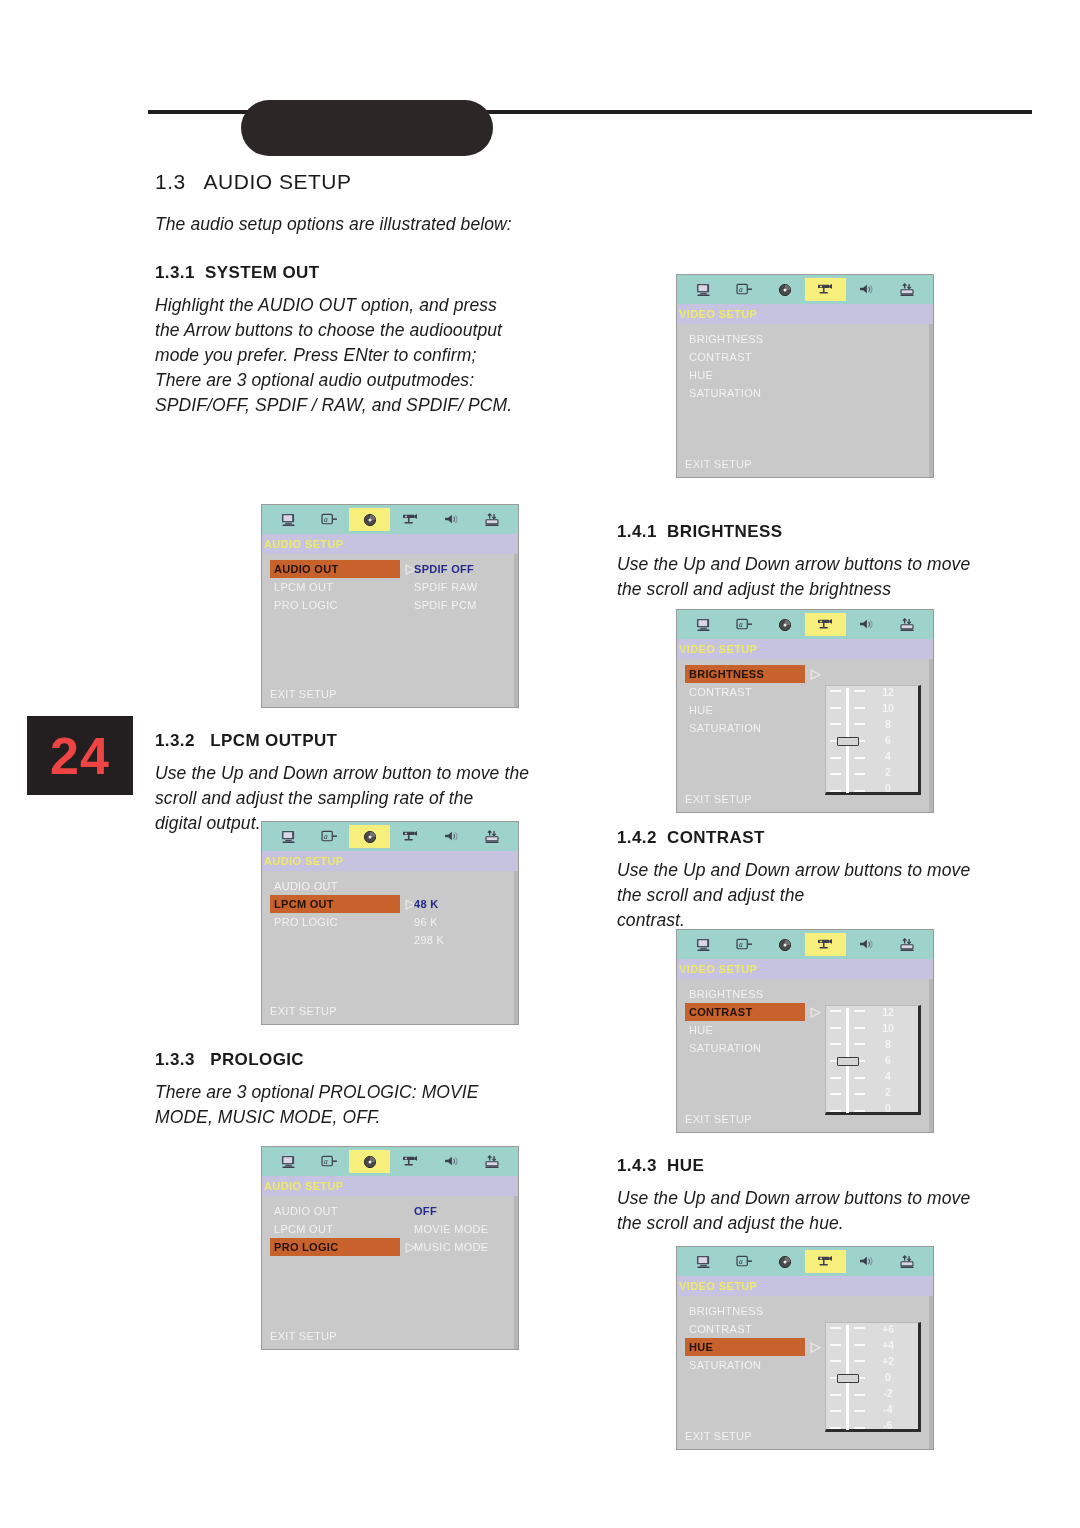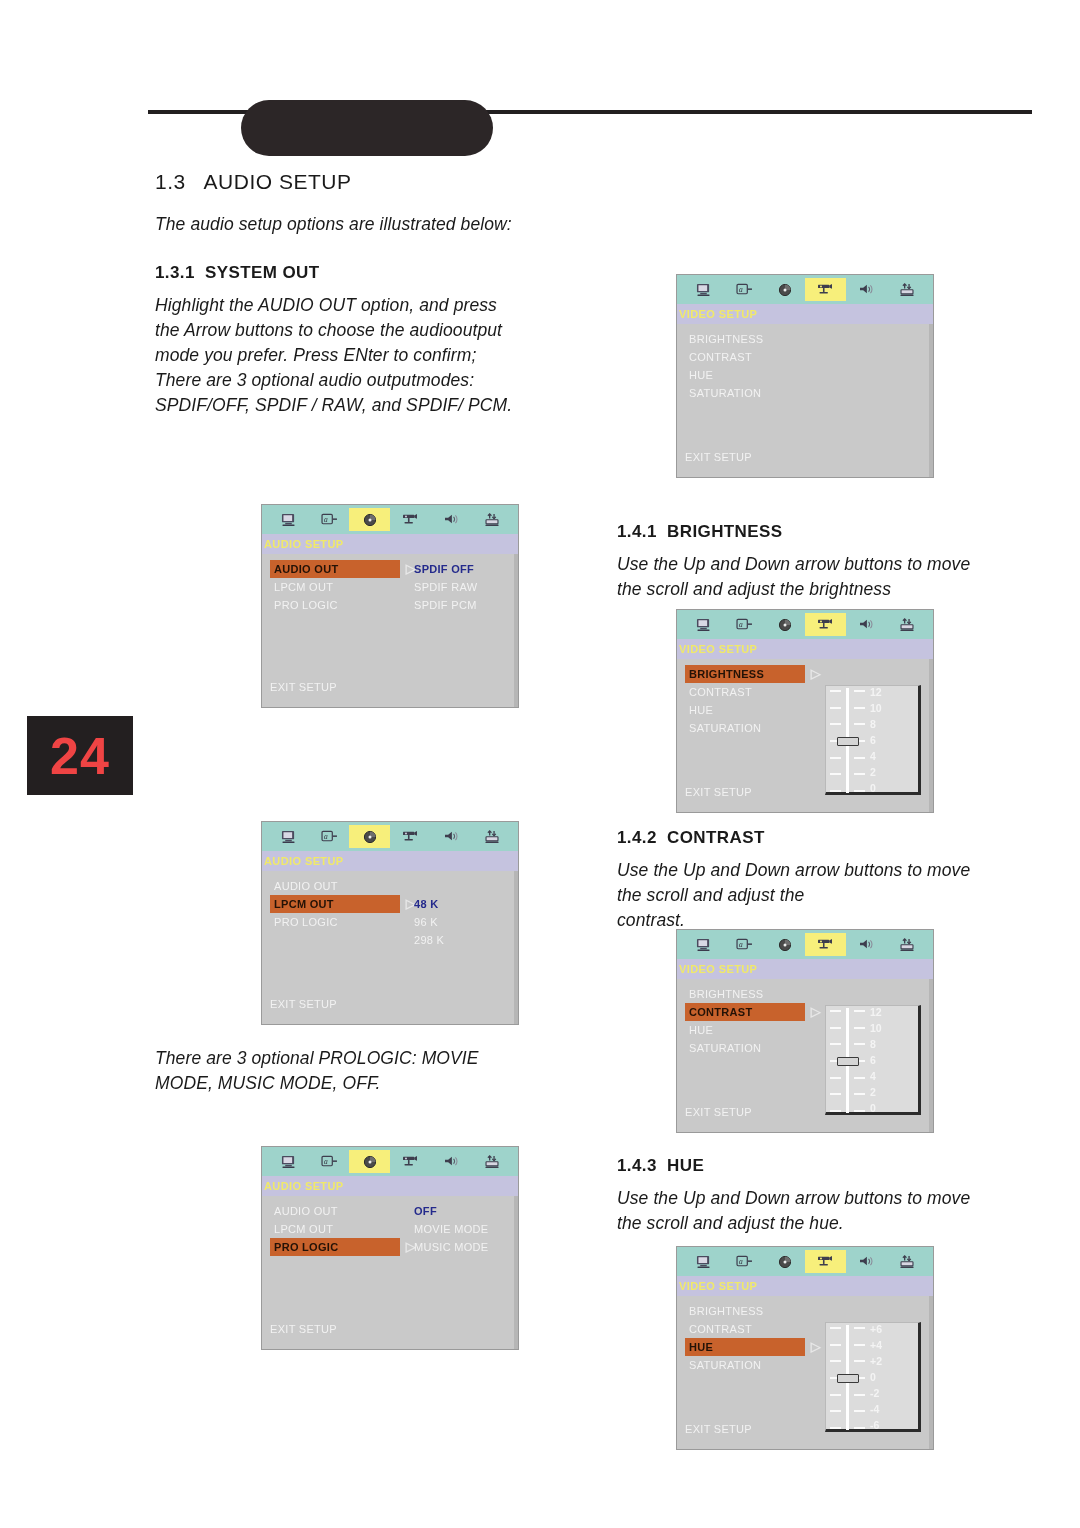--- a/index.html
+++ b/index.html
@@ -121,21 +121,21 @@
   .opt-col {
     position: absolute; left: 152px; top: 6px; width: 100px;
   }
   .opt-item {
     height: 18px; line-height: 18px;
     color: #f2f2f2; font-size: 11px; letter-spacing: .3px;
   }
   .opt-item.sel { color: #242a8c; font-weight: 600; }
 
   .exit {
-    position: absolute; left: 8px; bottom: 15px;
+    position: absolute; left: 8px; bottom: 8px;
     color: #f2f2f2; font-size: 11px; letter-spacing: .3px;
   }
 
   
   .slider {
     position: absolute; left: 148px; top: 26px;
     width: 96px; height: 110px;
     background: #dcdcdc;
     border: 1px solid #b9b9b9;
     border-right: 3px solid #2b2b2b;
@@ -151,21 +151,21 @@
   }
   .ticks-left { left: 4px; }
   .ticks-right { left: 28px; }
   .tick { width: 11px; height: 2px; background: #fafafa; }
   .labels {
     position: absolute; left: 44px; top: 0px; width: 44px; height: 110px;
     display: flex; flex-direction: column; justify-content: space-between;
     padding: 0px 0 2px 0;
   }
   .labels span {
-    font-size: 10.5px; color: #f4f4f4; text-align: left;
+    font-size: 10.5px; color: #f4f4f4; text-align: center;
     padding-right: 8px; line-height: 12px; font-weight: 600;
   }
   .thumb {
     position: absolute; width: 22px; height: 9px;
     background: #d5d5d5;
     border: 1px solid #3a3a3a;
     border-radius: 1px;
   }
 
   
@@ -263,20 +263,26 @@
       </div>
       <div class="opt-col">
         <div class="opt-item sel">SPDIF OFF</div>
         <div class="opt-item">SPDIF RAW</div>
         <div class="opt-item">SPDIF PCM</div>
       </div>
       <div class="exit">EXIT SETUP</div>
     </div>
   </div>
 
+  <div class="osd-pos" style="left:155px; top:727px; width:420px;">
+    <h3 class="subsec">1.3.2   LPCM OUTPUT</h3>
+    <p class="body">Use the Up and Down arrow button to move the
+scroll and adjust the sampling rate of the
+digital output.</p>
+  </div>
 
   <div class="osd osd-pos" style="left:261px; top:821px;">
     <div class="osd-iconbar">
       <div class="osd-icon">
         <svg width="15" height="14" viewBox="0 0 16 15">
             <rect x="1" y="1" width="13" height="9" rx="1" fill="#4a4a5e"></rect>
             <rect x="2.6" y="2.4" width="9.3" height="6.2" fill="#d8d8e4"></rect>
             <rect x="4.5" y="10.5" width="7" height="1.6" fill="#4a4a5e"></rect>
             <rect x="1.5" y="12.2" width="13" height="1.6" rx=".6" fill="#3a3a4c"></rect>
           </svg>
@@ -338,20 +344,21 @@
         <div class="opt-item"></div>
         <div class="opt-item sel">48 K</div>
         <div class="opt-item">96 K</div>
         <div class="opt-item">298 K</div>
       </div>
       <div class="exit">EXIT SETUP</div>
     </div>
   </div>
 
   <div class="osd-pos" style="left:155px; top:1046px; width:420px;">
+    <h3 class="subsec">1.3.3   PROLOGIC</h3>
     <p class="body">There are 3 optional PROLOGIC: MOVIE
 MODE, MUSIC MODE, OFF.</p>
   </div>
 
   <div class="osd osd-pos" style="left:261px; top:1146px;">
     <div class="osd-iconbar">
       <div class="osd-icon">
         <svg width="15" height="14" viewBox="0 0 16 15">
             <rect x="1" y="1" width="13" height="9" rx="1" fill="#4a4a5e"></rect>
             <rect x="2.6" y="2.4" width="9.3" height="6.2" fill="#d8d8e4"></rect>

